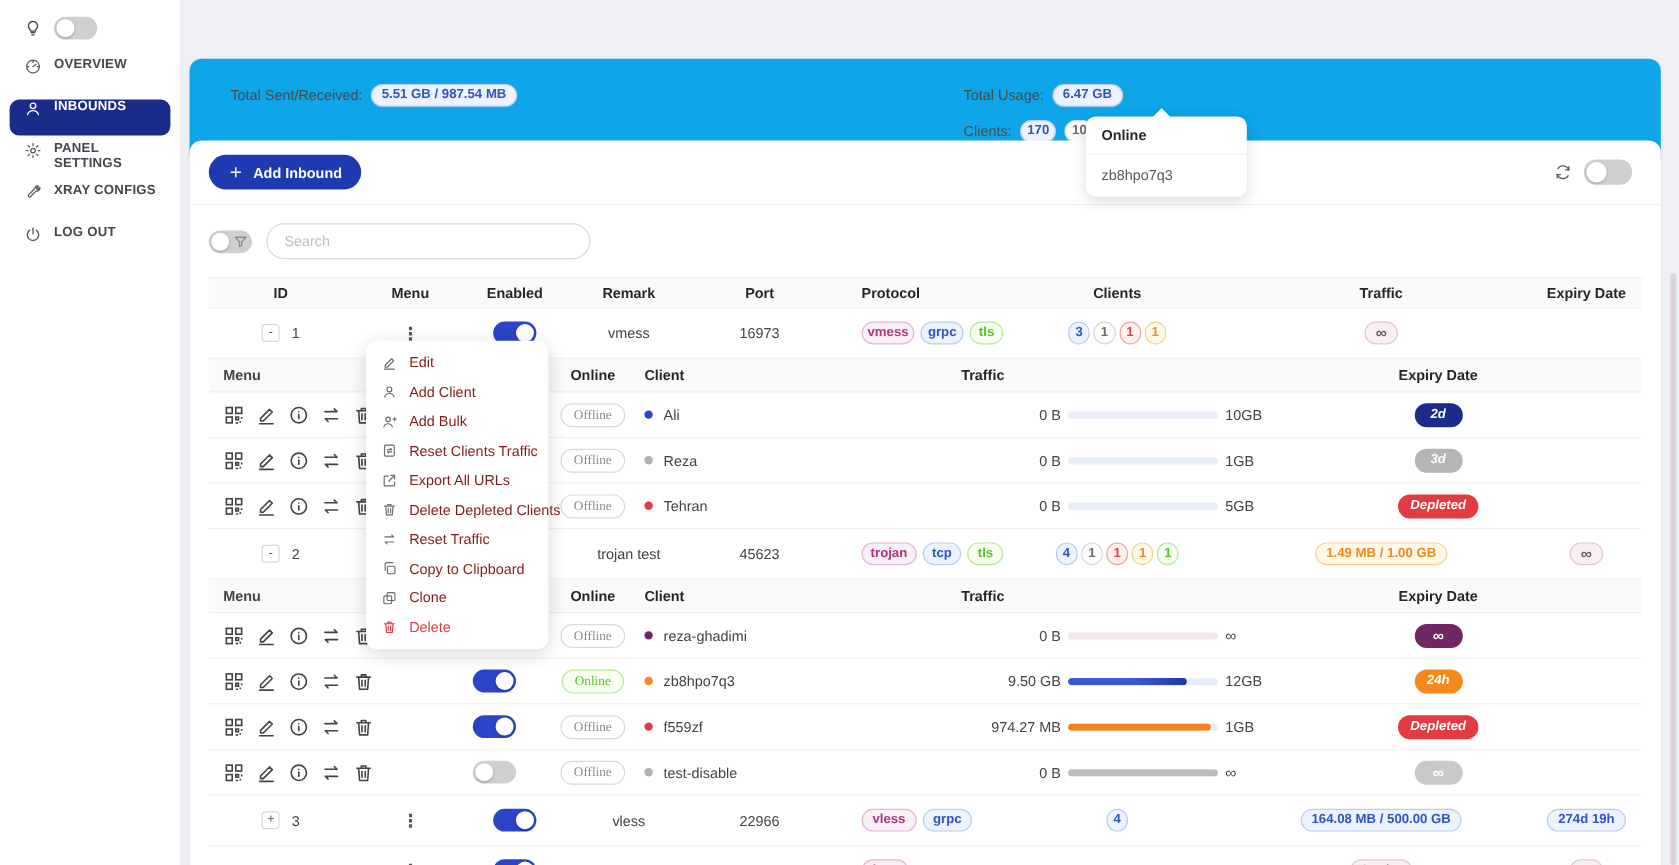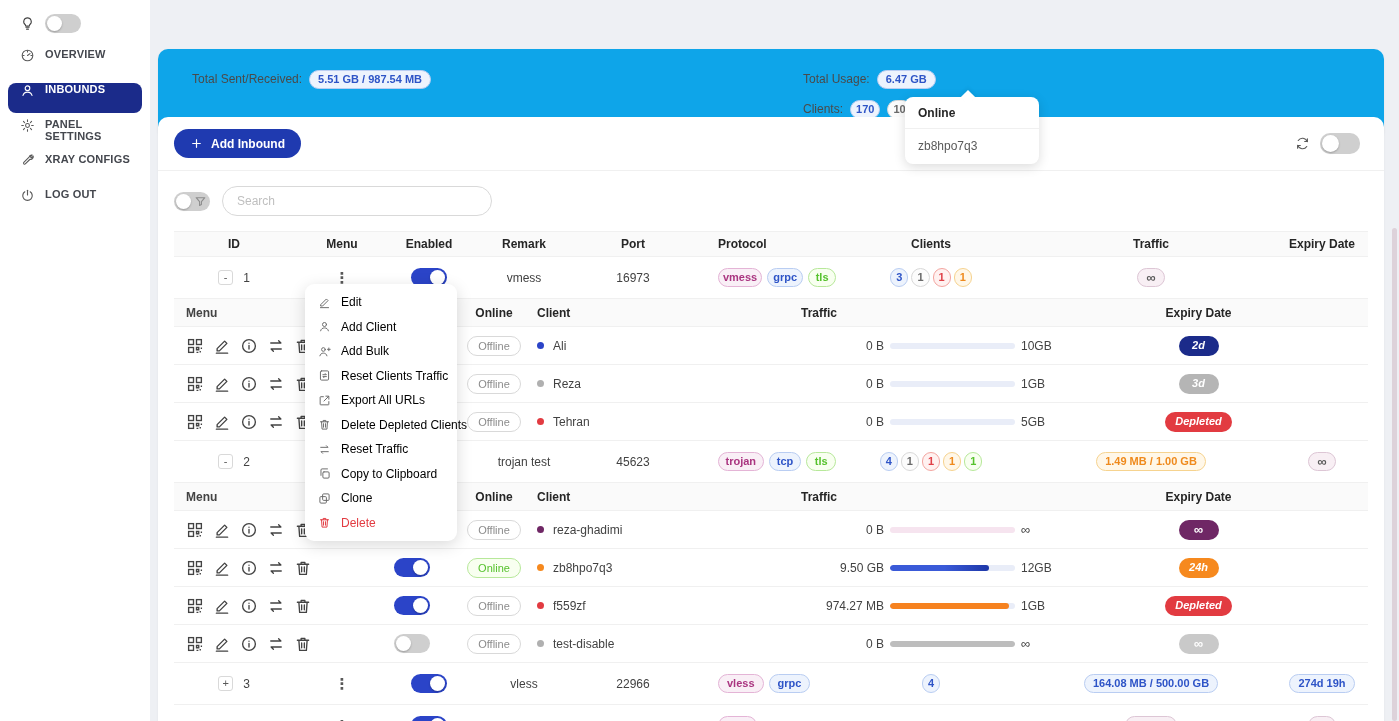--- a/index.html
+++ b/index.html
@@ -95,39 +95,39 @@
   .bar.pinktrack { background:#f6e4ef; }
   .bar.graytrack { background:#ececec; }
   .bar > i { display:block; height:6px; border-radius:3px; }
   .fill-blue { background:linear-gradient(90deg,#3a5ad8 55%,#1d37a8); }
   .fill-orange { background:#f6821f; }
   .fill-gray { background:#bdbdbd; }
   .cell-expiry { justify-content:center; padding-right:90px; }
   .inf { font-size:13px; }
 
   .status-pill { display:inline-flex; align-items:center; justify-content:center; height:20px; padding:0 10px;
-    border-radius:10px; border:1px solid; font-size:11px; }
+    border-radius:10px; border:1px solid; font-size:11px;font-family:Liberation Serif, serif; }
   .st-off { background:#fff; border-color:#d9d9d9; color:#8c8c8c; }
   .st-on  { background:#f8fff0; border-color:#b7e89a; color:#56c22d; }
   .dot { width:7px; height:7px; border-radius:50%; flex:0 0 auto; }
   .d-blue{background:#2b44c8;} .d-gray{background:#b0b0b0;} .d-red{background:#e23b41;}
   .d-purple{background:#6f2765;} .d-orange{background:#f6891e;}
 
   
   .online-popup { position:absolute; left:905px; top:97px; width:134px; background:#fff; border-radius:8px;
     box-shadow:0 3px 12px rgba(0,0,0,.14); z-index:6; }
   .online-popup .arrow { position:absolute; left:58px; top:-5px; width:10px; height:10px; background:#fff;
     transform:rotate(45deg); box-shadow:-2px -2px 4px rgba(0,0,0,.05); }
   .online-popup .pop-title { padding:9px 13px 8px; font-weight:700; color:#262626; border-bottom:1px solid #f0f0f0; }
   .online-popup .pop-item { padding:10px 13px 11px; color:#595959; }
 
   
   .context-menu { position:absolute; left:305px; top:284px; width:152px; background:#fff; border-radius:9px;
     box-shadow:0 4px 16px rgba(0,0,0,.15); padding:6px 0; z-index:5; }
-  .menu-item { display:flex; align-items:center; gap:10px; height:24.5px; padding:0 13px; color:#000000;
+  .menu-item { display:flex; align-items:center; gap:10px; height:24.5px; padding:0 13px; color:#7f1d1d;
     font-size:12px; white-space:nowrap; cursor:pointer; }
   .menu-item .ic { color:#6b6b6b; }
   .menu-item.danger, .menu-item.danger .ic { color:#e23b41; }
 
   .scroll-thumb { position:absolute; right:2px; top:228px; width:5px; height:493px; border-radius:3px;
     background:#ddd2da; z-index:9; }
   .hidden-defs { position:absolute; width:0; height:0; overflow:hidden; }
 </style>
 </head>
 <body>

